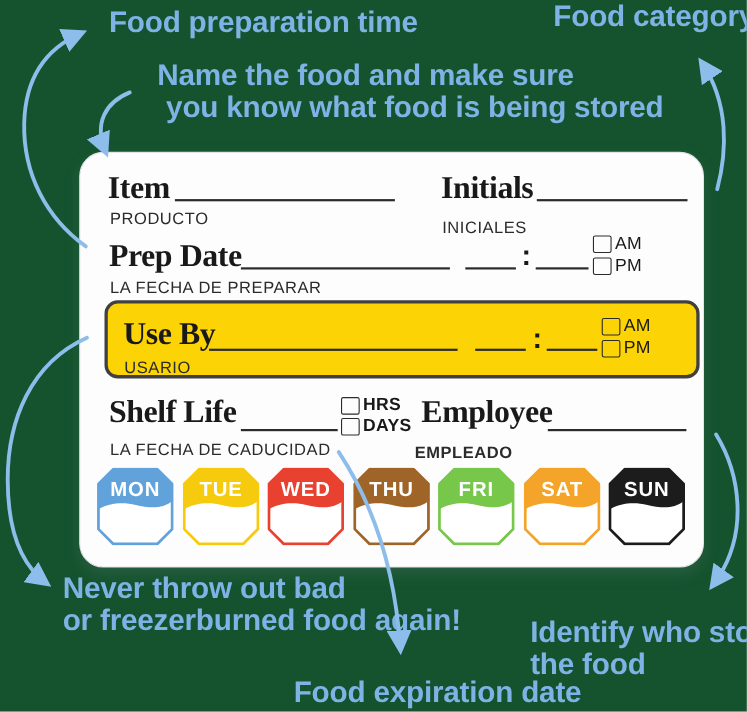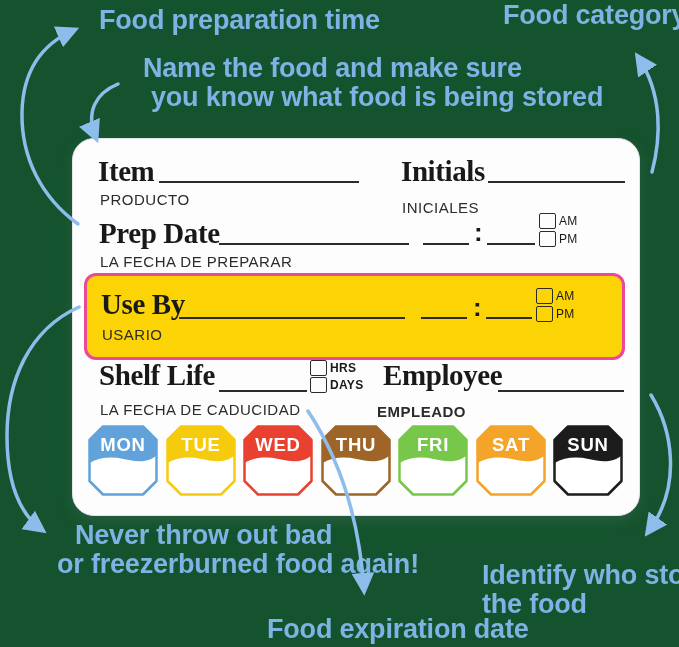--- a/index.html
+++ b/index.html
@@ -9,43 +9,43 @@
   .annot{position:absolute;color:var(--annot);font-weight:bold;font-size:27px;line-height:1.08;letter-spacing:-0.2px;z-index:2;white-space:nowrap;}
   
   .card{position:absolute;left:72px;top:138px;width:566px;height:376px;background:#fdfdfe;
         border:1px solid #e3e4e8;border-radius:22px;box-shadow:0 5px 14px rgba(140,145,160,0.18);z-index:1;}
   .hdr{position:absolute;font-weight:bold;font-size:29px;color:#191919;letter-spacing:-0.4px;white-space:nowrap;font-family:Liberation Serif, serif;}
   .sub{position:absolute;font-size:15px;color:#2b2b2b;letter-spacing:0.5px;white-space:nowrap;}
   .ln{position:absolute;height:0;border-bottom:2px solid #2b2b2b;}
   .colon{position:absolute;font-weight:bold;font-size:26px;color:#191919;}
   .cb{display:inline-block;width:15px;height:14px;border:1.6px solid #2b2b2b;border-radius:2px;background:transparent;flex:none;}
   .optgroup{position:absolute;display:flex;flex-direction:column;gap:2px;}
-  .optrow{display:flex;align-items:center;gap:3px;font-size:12px;color:#191919;letter-spacing:0.3px;}
-  .useby-box{position:absolute;left:11px;top:134px;width:541px;height:87px;background:var(--yellow);
-             border:3px solid #ec4899;border-radius:12px;box-sizing:border-box;}
+  .optrow{display:flex;align-items:center;gap:3px;font-size:16px;color:#191919;letter-spacing:0.3px;}
+  .useby-box{position:absolute;left:22px;top:134px;width:541px;height:71px;background:var(--yellow);
+             border:3px solid #404040;border-radius:12px;box-sizing:border-box;}
   .days-row{position:absolute;left:15px;top:286px;display:flex;gap:7.5px;}
   .day-badge{width:70px;height:71px;}
   
   .arrows{position:absolute;left:0;top:0;z-index:3;pointer-events:none;}
   .arrow-path{fill:none;stroke:var(--arrow);stroke-width:3.5;stroke-linecap:round;}
   #ah path{fill:var(--arrow);}
 </style>
 </head>
 <body>
 
 <div class="stage" style="--annot: #7fb2e5; --arrow: #8cbdeb; --yellow: #fcd405;">
 
   <div class="annot" style="left:99px;top:6px;">Food preparation time</div>
   <div class="annot" style="left:503px;top:1px;">Food category</div>
   <div class="annot" style="left:130px;top:54px;margin-left:13px;">
     <div>Name the food and make sure</div>
     <div style="margin-left:8px;">you know what food is being stored</div>
   </div>
   <div class="annot" style="left:57px;top:521px;">
-    <div style="margin-left:18px;">Never throw out bad</div>
+    <div style="">Never throw out bad</div>
     <div>or freezerburned food again!</div>
   </div>
   <div class="annot" style="left:267px;top:615px;">Food expiration date</div>
   <div class="annot" style="left:482px;top:561px;">
     <div>Identify who stored</div>
     <div>the food</div>
   </div>
 
   <div class="card">
 

